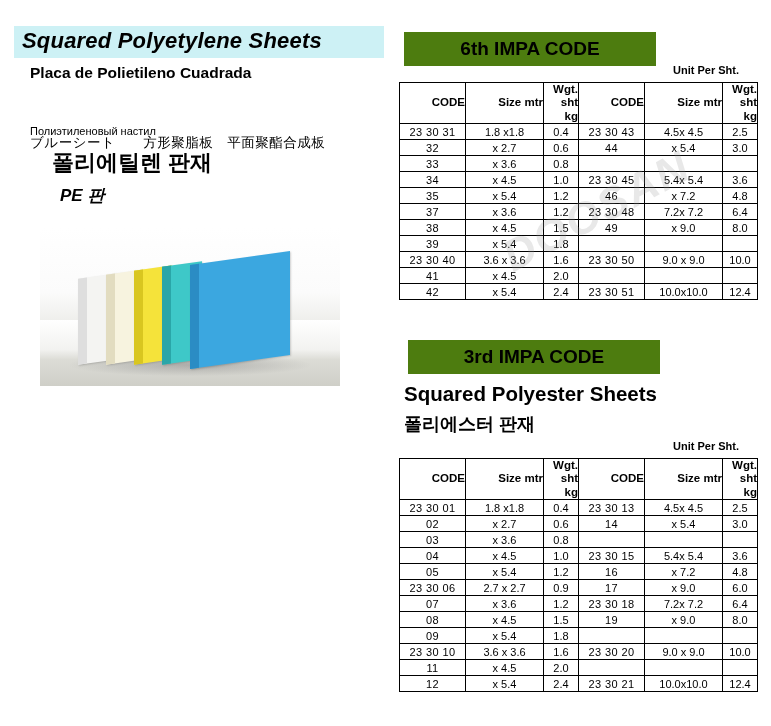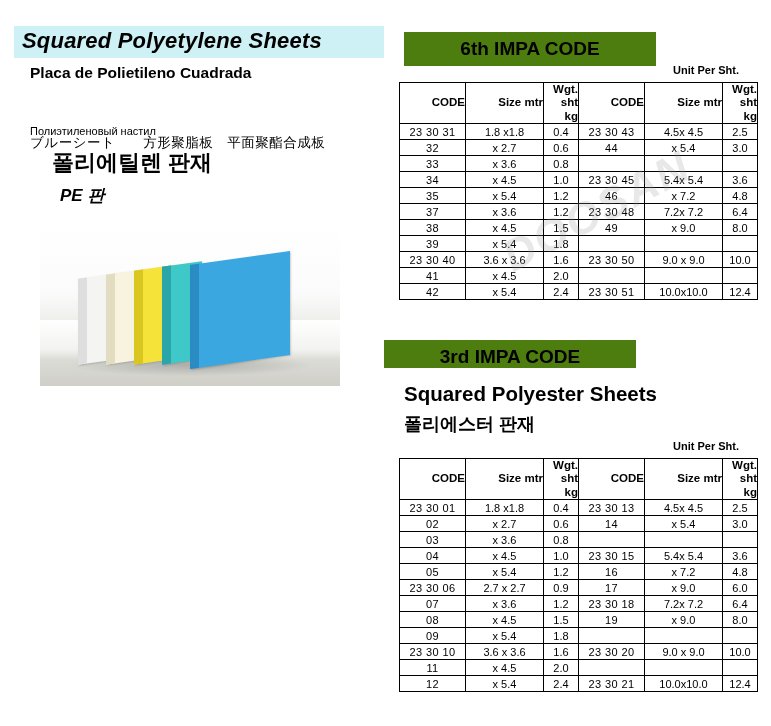--- a/index.html
+++ b/index.html
@@ -143,22 +143,22 @@
     text-align: center;
     white-space: nowrap;
   }
   #impa6-heading {
     left: 404px; top: 32px;
     width: 252px; height: 34px;
     line-height: 34px;
     font-size: 19px;
   }
   #impa3-heading {
-    left: 384px; top: 340px;
-    width: 252px; height: 28px;
+    left: 408px; top: 340px;
+    width: 252px; height: 34px;
     line-height: 34px;
     font-size: 19px;
   }
   #polyester-title {
     position: absolute;
     left: 404px; top: 382px;
     font-size: 20.5px;
     font-weight: bold;
     white-space: nowrap;
   }

